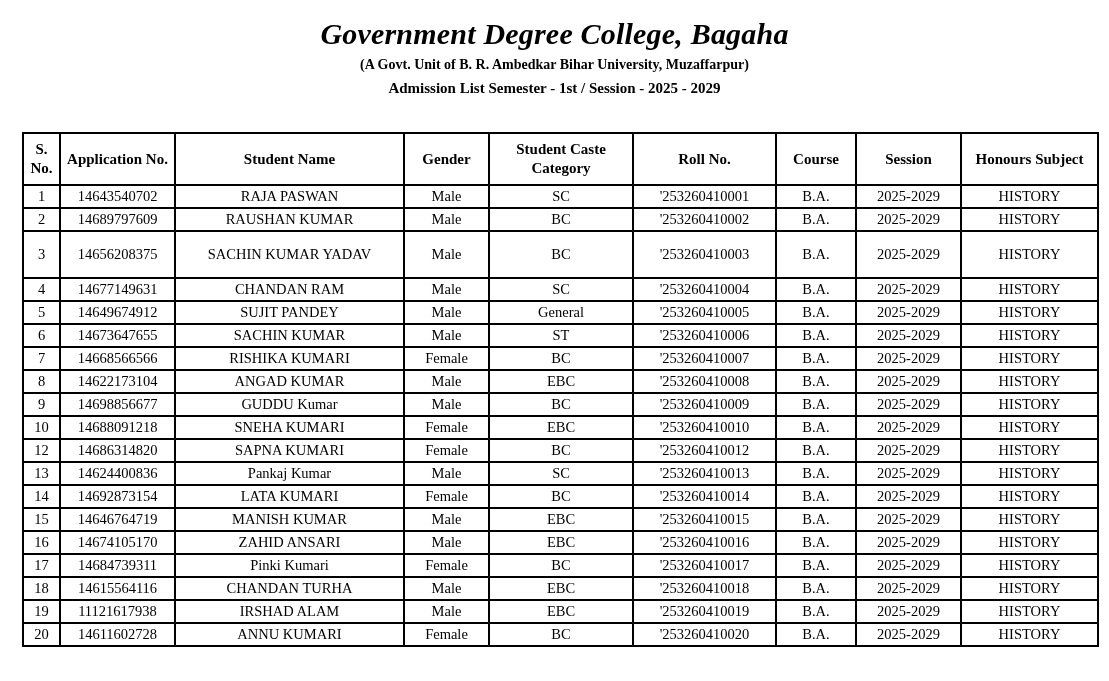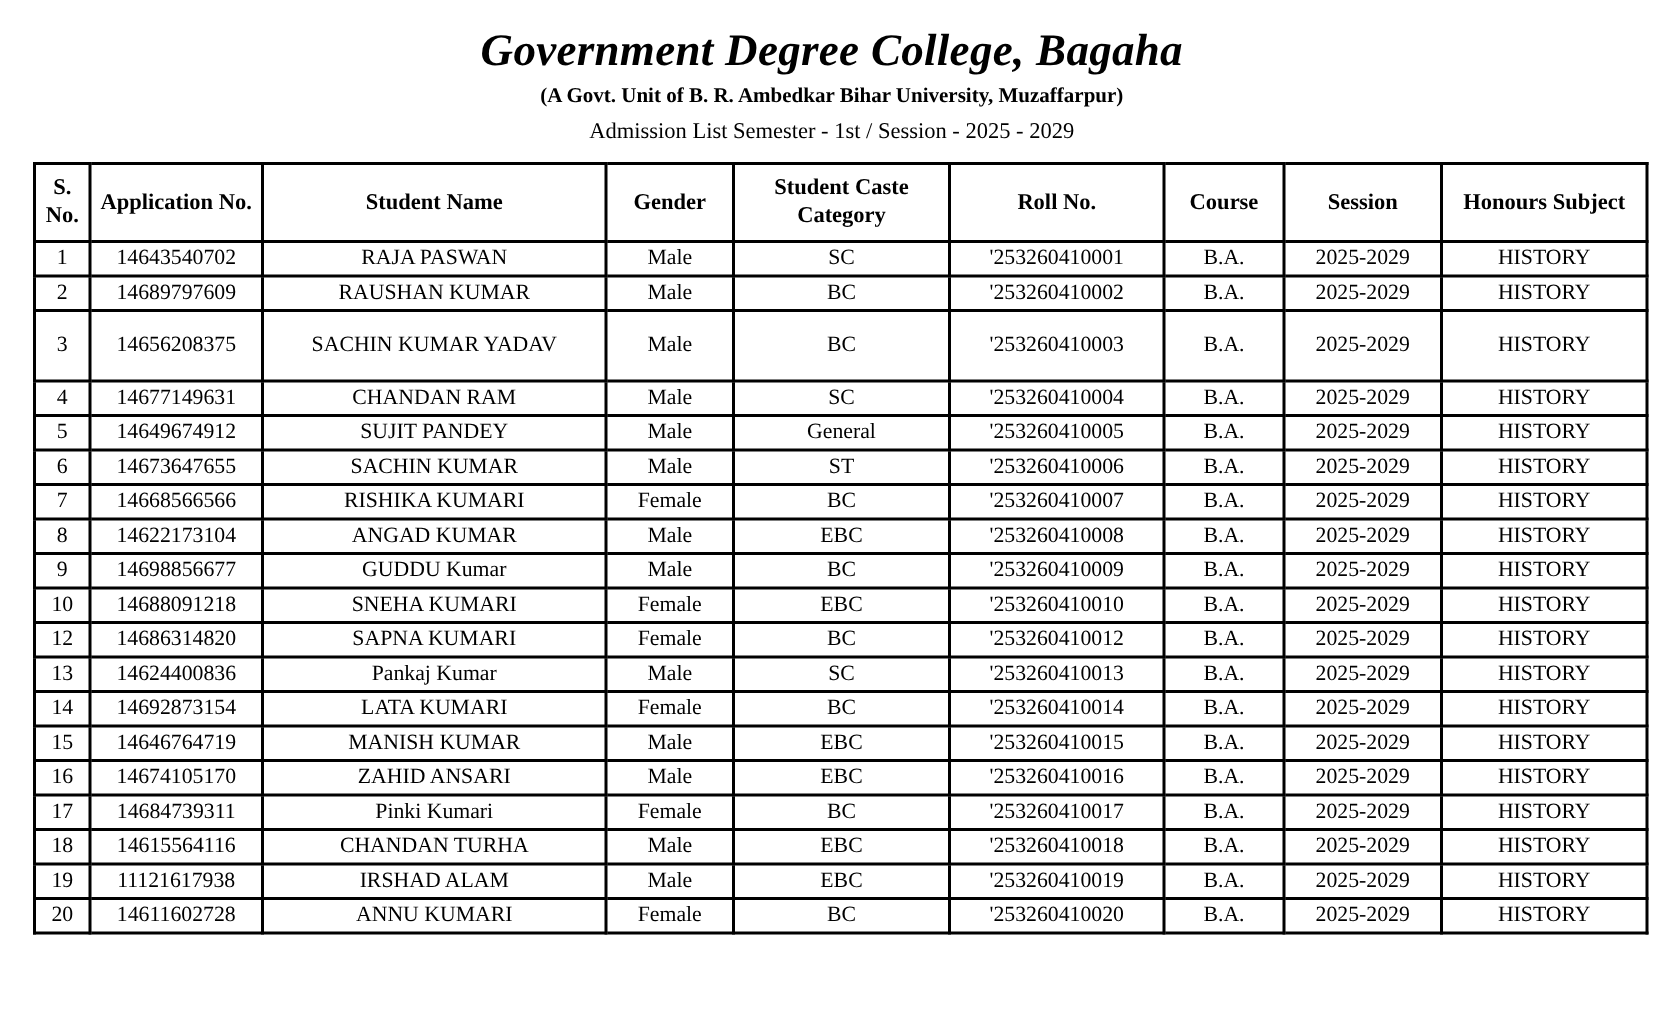--- a/index.html
+++ b/index.html
@@ -21,27 +21,27 @@
   }
   .doc-subtitle {
     margin-top: 7px;
     font-size: 14px;
     font-weight: bold;
     line-height: 1.2;
   }
   .doc-listline {
     margin-top: 5px;
     font-size: 15px;
-    font-weight: normal;
+    font-weight: bold;
     line-height: 1.2;
   }
   table.admission {
     position: absolute;
     left: 22px;
-    top: 108px;
+    top: 132px;
     width: 1075px;
     border-collapse: collapse;
     table-layout: fixed;
   }
   .admission th, .admission td {
     border: 2px solid #000000;
     text-align: center;
     vertical-align: middle;
     overflow: hidden;
   }

